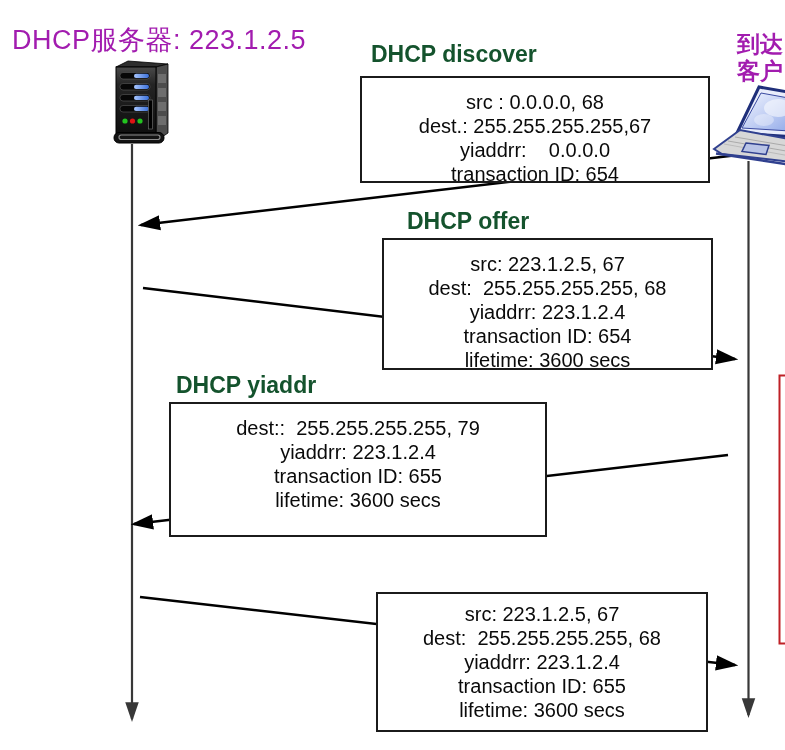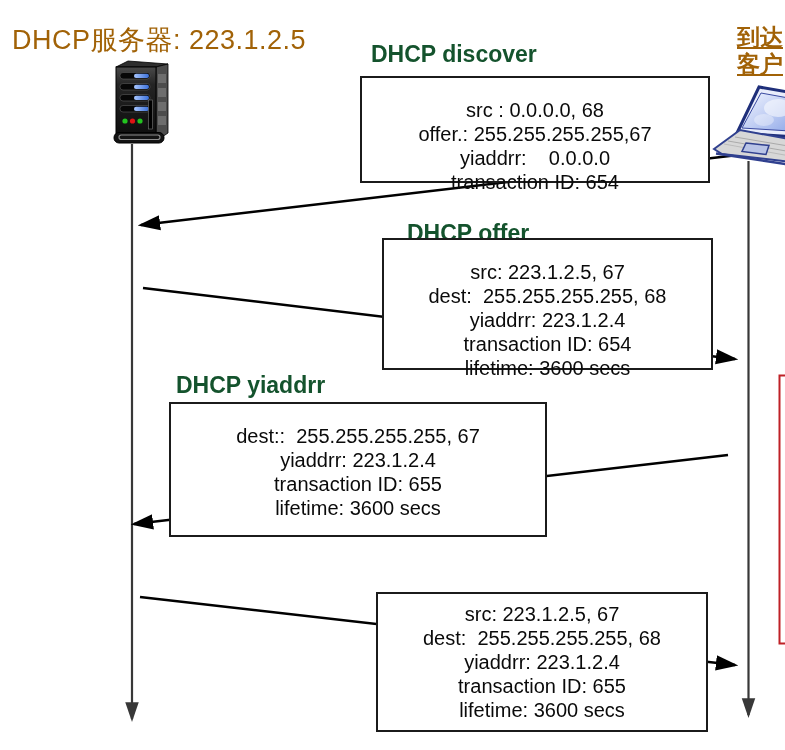--- a/index.html
+++ b/index.html
@@ -3,35 +3,35 @@
 <meta charset="utf-8">
 <style>
   html,body{margin:0;padding:0;background:#ffffff;}
   #stage{
     position:relative;width:785px;height:750px;overflow:hidden;
     background:#ffffff;
     font-family:"Liberation Sans", sans-serif;
   }
   #diagram-svg{position:absolute;left:0;top:0;z-index:1;}
   .red-label{
-    position:absolute;color:#a16207;z-index:3;white-space:pre;
+    position:absolute;color:#a21caf;z-index:3;white-space:pre;
   }
   .server-title{left:12px;top:22px;font-size:27px;letter-spacing:0.5px;}
-  .client-title{left:737px;top:24px;font-size:23px;font-weight:600;line-height:27px;text-decoration:underline;}
+  .client-title{left:737px;top:31px;font-size:23px;font-weight:600;line-height:27px;}
   .msg-title{
     position:absolute;z-index:2;font-size:23px;font-weight:bold;color:#14532d;white-space:pre;
   }
   .msg-box{
     position:absolute;z-index:2;background:#ffffff;border:2px solid #1b1b1b;
     box-sizing:border-box;text-align:center;
   }
   .msg-box .ln{
     font-size:20px;line-height:24px;color:#0a0a0a;white-space:pre;
   }
-  .pad7{padding-top:20px;} .pad8{padding-top:8px;}
+  .pad7{padding-top:12px;} .pad8{padding-top:8px;}
 </style>
 </head>
 <body>
 
 <div id="stage">
 
   <svg id="diagram-svg" width="785" height="750" viewBox="0 0 785 750">
     <defs>
       <marker id="arrBlack" viewBox="0 0 10 8" refX="8.5" refY="4" markerWidth="9" markerHeight="7.2" orient="auto">
         <path d="M0,0.6 L10,4 L0,7.4 Z" fill="#000000"></path>
@@ -102,37 +102,37 @@
       <line x1="716" y1="153.5" x2="798" y2="166" stroke="#30408f" stroke-width="2.5"></line>
     </g>
   </svg>
 
   <div class="red-label server-title">DHCP服务器: 223.1.2.5</div>
   <div class="red-label client-title"><span>到达</span><br><span>客户</span></div>
 
   <div class="msg-title" style="left:371px;top:41px">DHCP discover</div>
   <div class="msg-box pad7" style="left:360px;top:76px;width:350px;height:107px">
     <div class="ln">src : 0.0.0.0, 68</div>
-    <div class="ln">offer.: 255.255.255.255,67</div>
+    <div class="ln">dest.: 255.255.255.255,67</div>
     <div class="ln">yiaddrr:    0.0.0.0</div>
     <div class="ln">transaction ID: 654</div>
   </div>
 
-  <div class="msg-title" style="left:407px;top:220px">DHCP offer</div>
+  <div class="msg-title" style="left:407px;top:208px">DHCP offer</div>
   <div class="msg-box pad7" style="left:382px;top:238px;width:331px;height:132px">
     <div class="ln">src: 223.1.2.5, 67</div>
     <div class="ln">dest:  255.255.255.255, 68</div>
     <div class="ln">yiaddrr: 223.1.2.4</div>
     <div class="ln">transaction ID: 654</div>
     <div class="ln">lifetime: 3600 secs</div>
   </div>
 
-  <div class="msg-title" style="left:176px;top:372px">DHCP yiaddrr</div>
+  <div class="msg-title" style="left:176px;top:372px">DHCP yiaddr</div>
   <div class="msg-box pad7" style="left:169px;top:402px;width:378px;height:135px">
-    <div class="ln">dest::  255.255.255.255, 67</div>
+    <div class="ln">dest::  255.255.255.255, 79</div>
     <div class="ln">yiaddrr: 223.1.2.4</div>
     <div class="ln">transaction ID: 655</div>
     <div class="ln">lifetime: 3600 secs</div>
   </div>
 
   <div class="msg-title" style="left:402px;top:596px">DHCP ACK</div>
   <div class="msg-box pad8" style="left:376px;top:592px;width:332px;height:140px">
     <div class="ln">src: 223.1.2.5, 67</div>
     <div class="ln">dest:  255.255.255.255, 68</div>
     <div class="ln">yiaddrr: 223.1.2.4</div>

